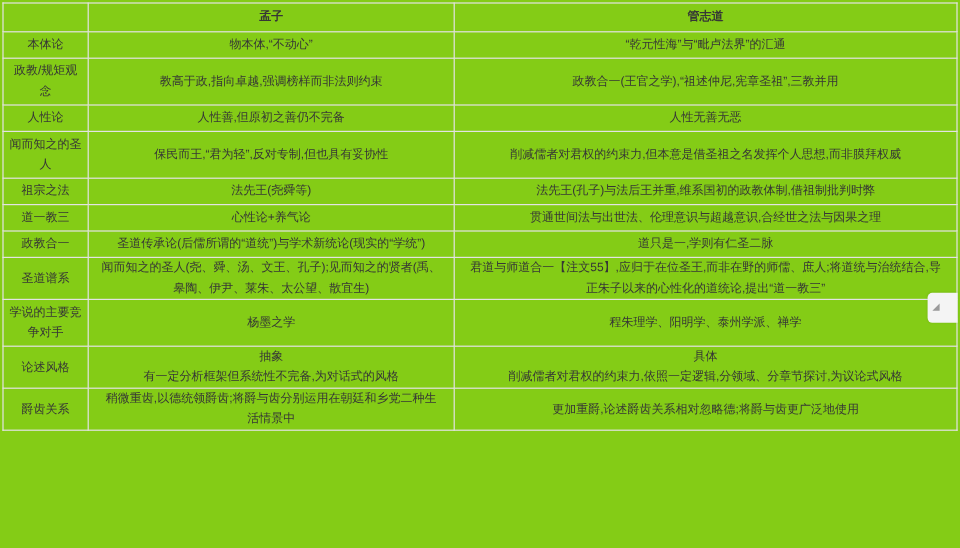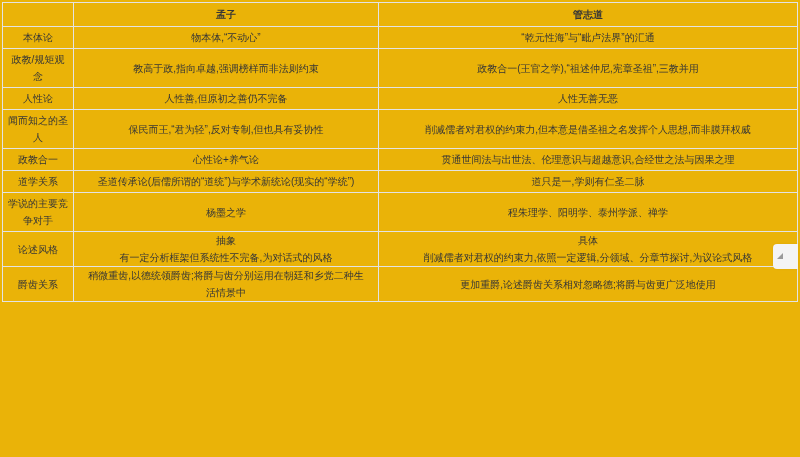--- a/index.html
+++ b/index.html
@@ -1,19 +1,19 @@
 <!DOCTYPE html>
 <html><head>
 <meta charset="utf-8">
 <style>
   html,body{margin:0;padding:0;}
   .page{
     position:relative;
     width:800px;height:457px;
-    background:#eab308;
+    background:#84cc16;
     overflow:hidden;
     font-family:"Liberation Sans","DejaVu Sans",sans-serif;
     color:#363636;
   }
   table.cmp{
     position:absolute;left:2px;top:2px;
     width:795px;
     border-collapse:collapse;
     table-layout:fixed;
     font-size:10px;
@@ -82,28 +82,38 @@
         <th class="rl">人性论</th>
         <td>人性善,但原初之善仍不完备</td>
         <td>人性无善无恶</td>
       </tr>
       <tr>
         <th class="rl">闻而知之的圣人</th>
         <td>保民而王,“君为轻”,反对专制,但也具有妥协性</td>
         <td>削减儒者对君权的约束力,但本意是借圣祖之名发挥个人思想,而非膜拜权威</td>
       </tr>
       <tr>
-        <th class="rl">政教合一</th>
+        <th class="rl">祖宗之法</th>
+        <td>法先王(尧舜等)</td>
+        <td>法先王(孔子)与法后王并重,维系国初的政教体制,借祖制批判时弊</td>
+      </tr>
+      <tr>
+        <th class="rl">道一教三</th>
         <td>心性论+养气论</td>
         <td>贯通世间法与出世法、伦理意识与超越意识,合经世之法与因果之理</td>
       </tr>
       <tr>
-        <th class="rl">道学关系</th>
+        <th class="rl">政教合一</th>
         <td>圣道传承论(后儒所谓的“道统”)与学术新统论(现实的“学统”)</td>
         <td>道只是一,学则有仁圣二脉</td>
+      </tr>
+      <tr>
+        <th class="rl">圣道谱系</th>
+        <td>闻而知之的圣人(尧、舜、汤、文王、孔子);见而知之的贤者(禹、皋陶、伊尹、莱朱、太公望、散宜生)</td>
+        <td>君道与师道合一【注文55】,应归于在位圣王,而非在野的师儒、庶人;将道统与治统结合,导正朱子以来的心性化的道统论,提出“道一教三”</td>
       </tr>
       <tr>
         <th class="rl">学说的主要竞争对手</th>
         <td>杨墨之学</td>
         <td>程朱理学、阳明学、泰州学派、禅学</td>
       </tr>
       <tr>
         <th class="rl">论述风格</th>
         <td>
           <div class="bold">抽象</div>

